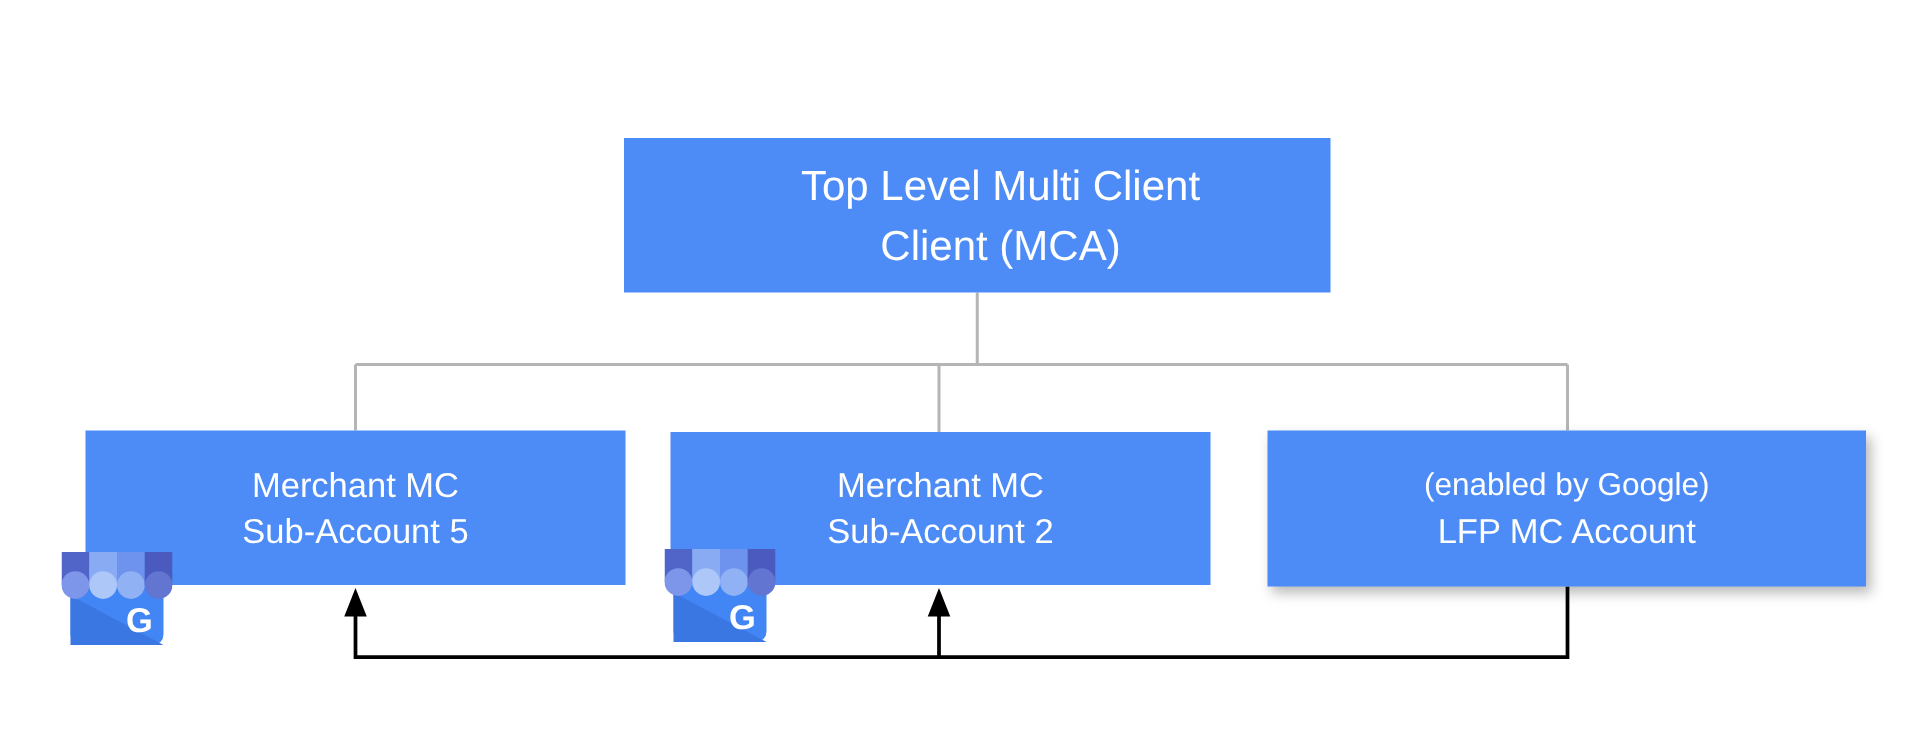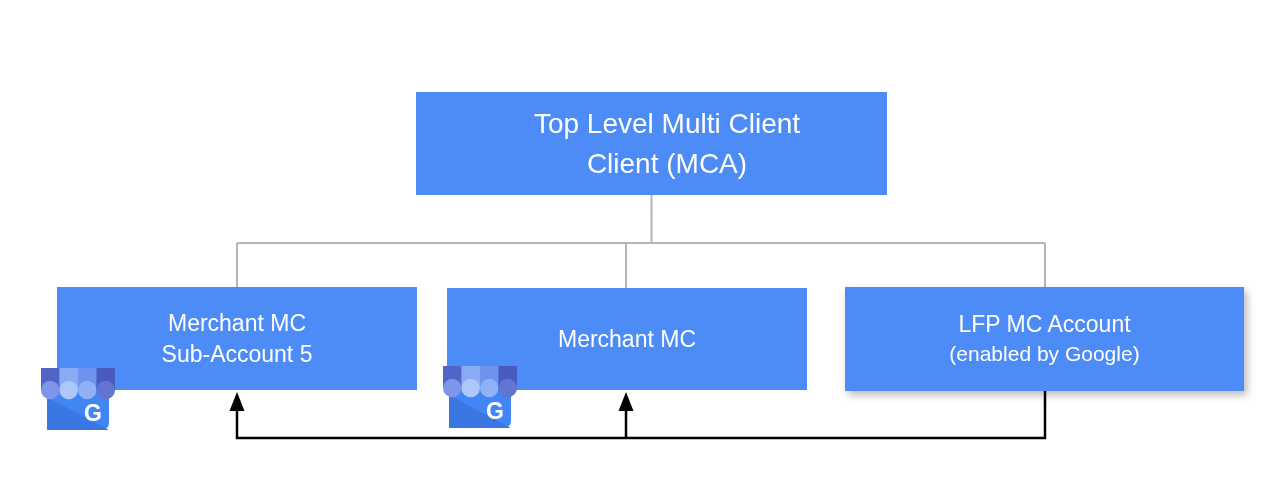--- a/index.html
+++ b/index.html
@@ -89,25 +89,26 @@
     <span class="line line2">Client (MCA)</span>
   </div>
 
   <div class="node" id="node-sub1">
     <span class="line line1">Merchant MC</span>
     <span class="line line2">Sub-Account 5</span>
   </div>
 
   <div class="node" id="node-sub2">
     <span class="line line1">Merchant MC</span>
+    <span class="line line2">Sub-Account 2</span>
   </div>
 
   <div class="node" id="node-lfp">
+    <span class="line line2">(enabled by Google)</span>
     <span class="line line1">LFP MC Account</span>
-    <span class="line line2">(enabled by Google)</span>
   </div>
 
   <svg class="gmb-icon" id="gmb-icon-1" viewBox="0 0 74 62" xmlns="http://www.w3.org/2000/svg">
     <rect x="6" y="16" width="62" height="46" rx="7" fill="#4285f4"></rect>
     <polygon points="6,29 68,62 6,62" fill="#3b77e3"></polygon>
     <g>
       <rect x="0" y="0" width="18.5" height="22" fill="#5165c9"></rect>
       <circle cx="9.25" cy="22" r="9.25" fill="#7d96ea"></circle>
       <rect x="18.5" y="0" width="18.5" height="22" fill="#89abf3"></rect>
       <circle cx="27.75" cy="22" r="9.25" fill="#aec7f9"></circle>

